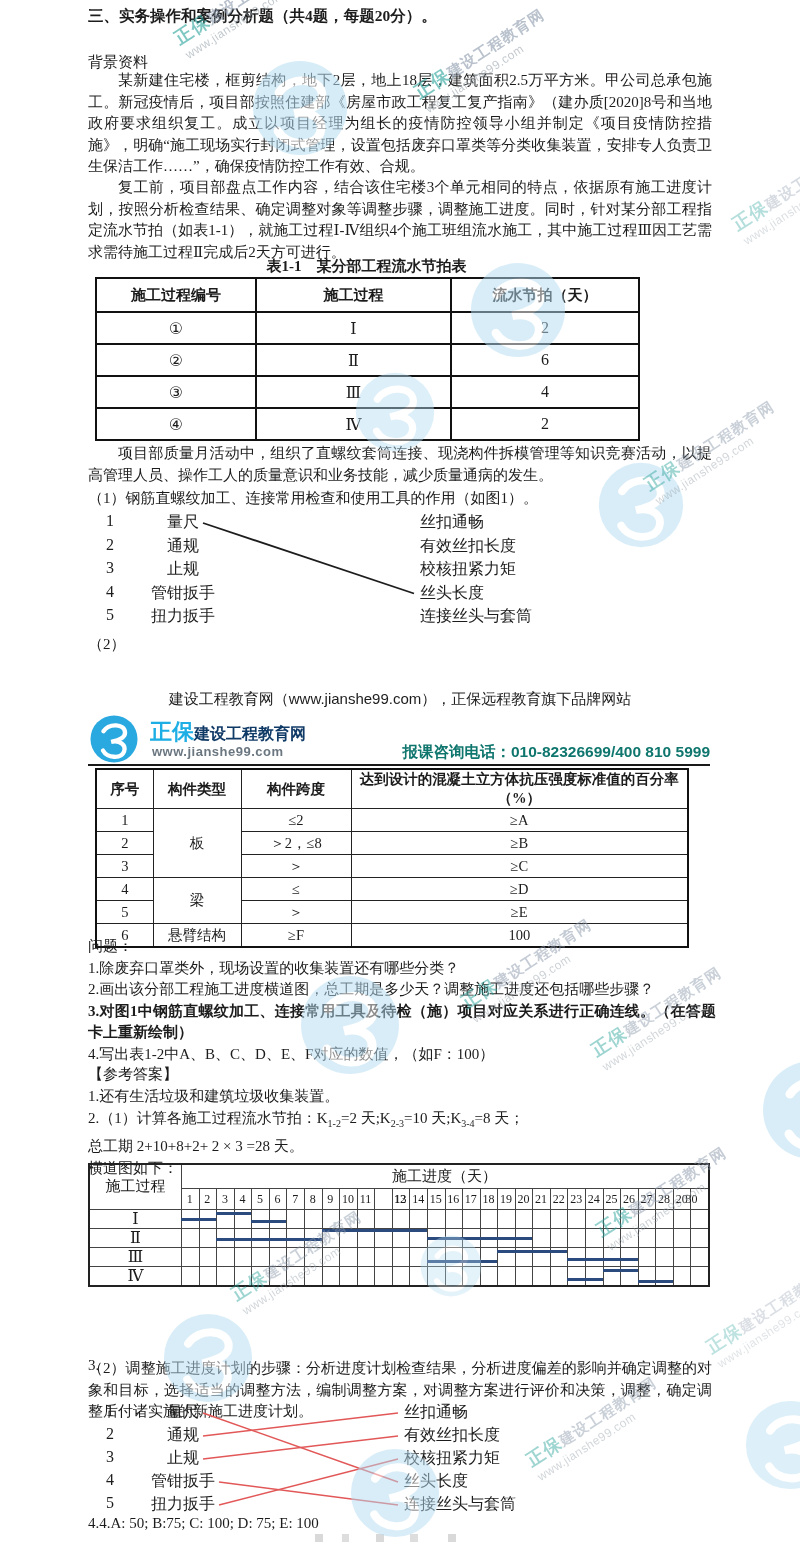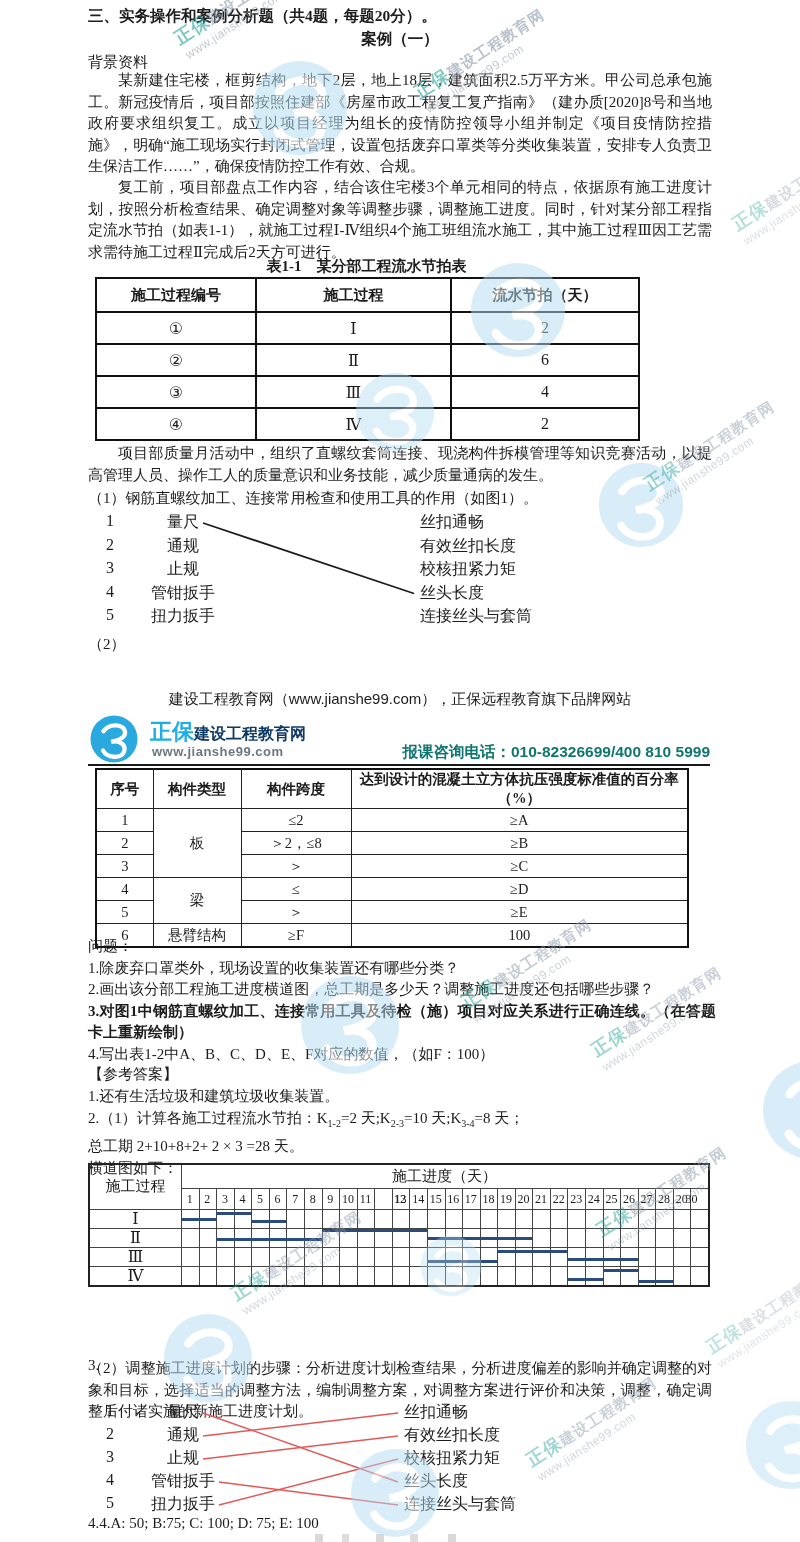--- a/index.html
+++ b/index.html
@@ -113,21 +113,20 @@
     <div class="wm wm-stamp" style="left: 585px; top: 998px; opacity: 0.45;"><span class="wm-zb">正保</span><span class="wm-txt">建设工程教育网</span><div class="wm-url">www.jianshe99.com</div></div>
     <div class="wm wm-stamp" style="left: 590px; top: 1178px; opacity: 0.5;"><span class="wm-zb">正保</span><span class="wm-txt">建设工程教育网</span><div class="wm-url">www.jianshe99.com</div></div>
     <div class="wm wm-stamp" style="left: 225px; top: 1242px; opacity: 0.45;"><span class="wm-zb">正保</span><span class="wm-txt">建设工程教育网</span><div class="wm-url">www.jianshe99.com</div></div>
     <div class="wm wm-stamp" style="left: 700px; top: 1295px; opacity: 0.3;"><span class="wm-zb">正保</span><span class="wm-txt">建设工程教育网</span><div class="wm-url">www.jianshe99.com</div></div>
     <div class="wm wm-stamp" style="left: 520px; top: 1408px; opacity: 0.45;"><span class="wm-zb">正保</span><span class="wm-txt">建设工程教育网</span><div class="wm-url">www.jianshe99.com</div></div>
   </div>
 
 <div class="content">
 
   <div class="abs bold" style="left:88px;top:6px;font-size:15.5px;">三、实务操作和案例分析题（共4题，每题20分）。</div>
-  <div class="abs bold center" style="left:88px;top:29px;width:624px;font-size:15.5px;">案例（一）</div>
   <div class="abs" style="left:88px;top:53px;font-size:15px;">背景资料</div>
 
   <div class="abs para indent" style="left:88px;top:70px;">某新建住宅楼，框剪结构，地下2层，地上18层，建筑面积2.5万平方米。甲公司总承包施工。新冠疫情后，项目部按照住建部《房屋市政工程复工复产指南》（建办质[2020]8号和当地政府要求组织复工。成立以项目经理为组长的疫情防控领导小组并制定《项目疫情防控措施》，明确“施工现场实行封闭式管理，设置包括废弃口罩类等分类收集装置，安排专人负责卫生保洁工作……”，确保疫情防控工作有效、合规。</div>
   <div class="abs para indent" style="left:88px;top:177px;">复工前，项目部盘点工作内容，结合该住宅楼3个单元相同的特点，依据原有施工进度计划，按照分析检查结果、确定调整对象等调整步骤，调整施工进度。同时，针对某分部工程指定流水节拍（如表1-1），就施工过程Ⅰ-Ⅳ组织4个施工班组流水施工，其中施工过程Ⅲ因工艺需求需待施工过程Ⅱ完成后2天方可进行。</div>
 
   <div class="abs bold center" style="left:95px;top:257px;width:543px;font-size:15px;">表1-1　某分部工程流水节拍表</div>
 
   <table id="t1" class="abs">
     <colgroup>
         <col style="width:160px">

